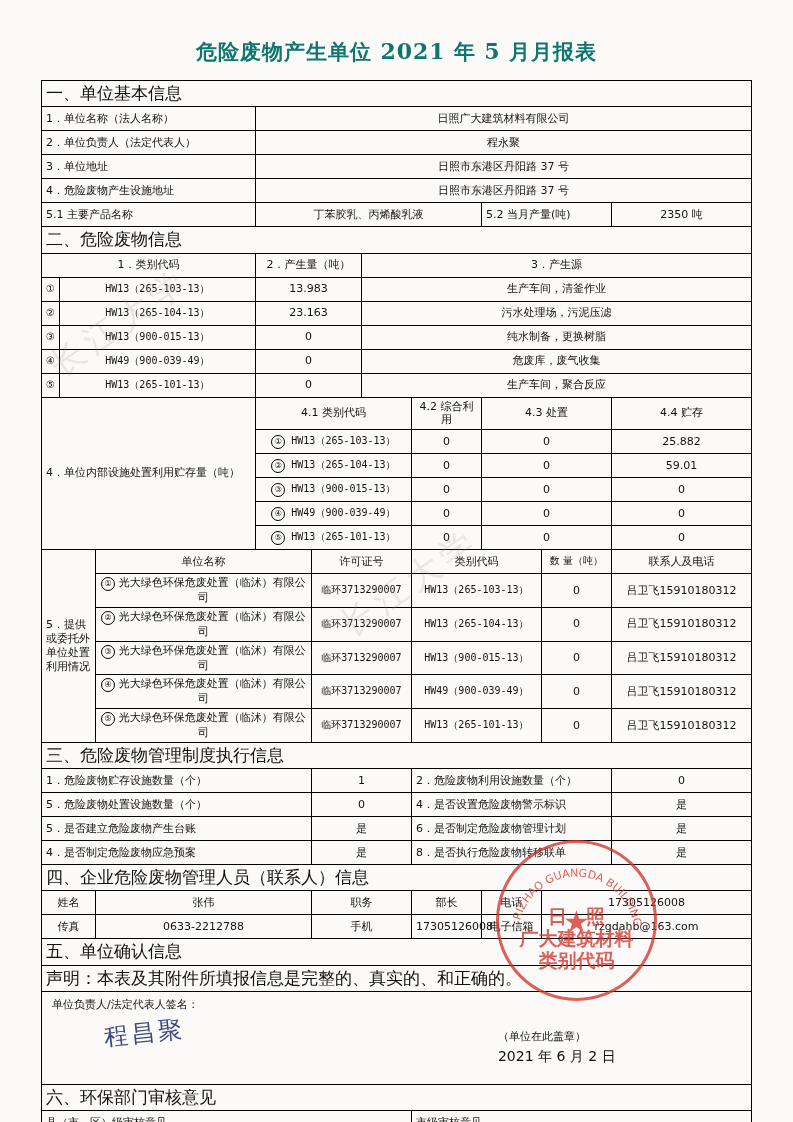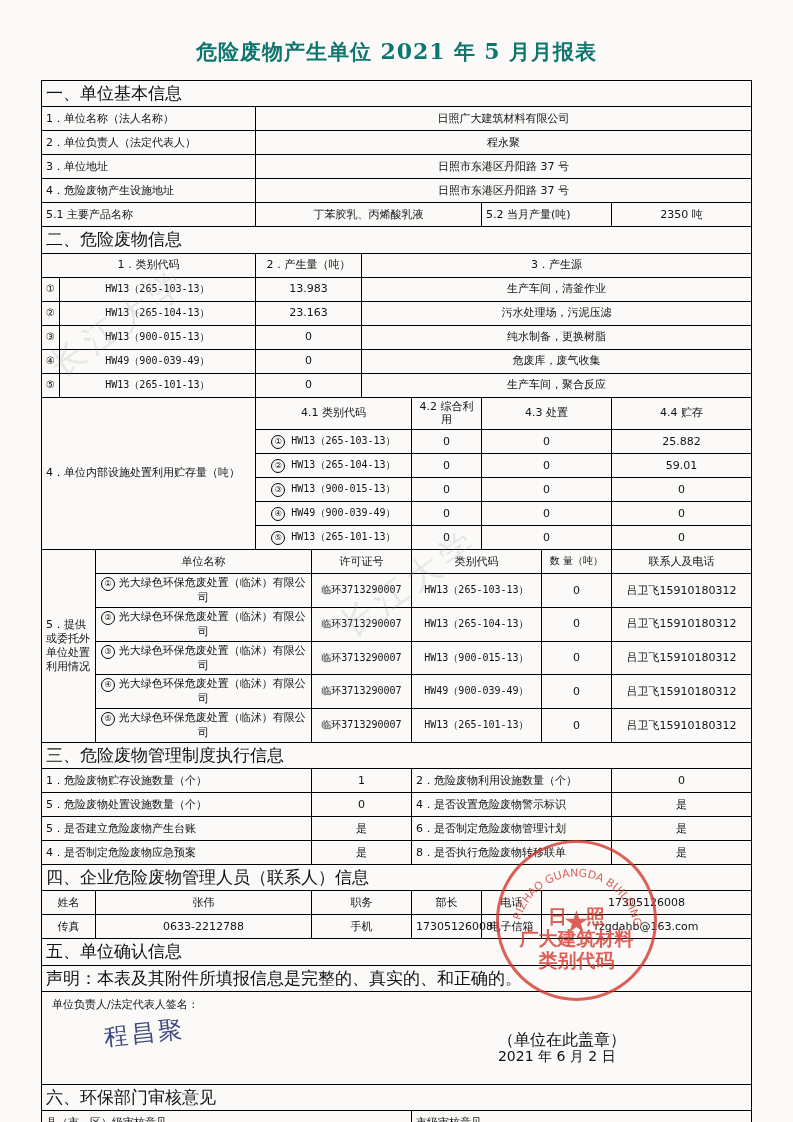--- a/index.html
+++ b/index.html
@@ -346,21 +346,21 @@
       <td colspan="11" class="l sec">五、单位确认信息</td>
     </tr>
     <tr>
       <td colspan="11" class="l sec">声明：本表及其附件所填报信息是完整的、真实的、和正确的。</td>
     </tr>
     <tr>
       <td colspan="11" style="height:88px;vertical-align:top;">
         <div style="padding:4px 6px 0 6px;">单位负责人/法定代表人签名：</div>
         <div style="position:relative;height:60px;">
           <div class="sign" style="position:absolute;left:58px;top:6px;">程昌聚</div>
-          <div style="position:absolute;left:452px;top:18px;font-size:16px;">（单位在此盖章）</div>
+          <div style="position:absolute;left:452px;top:18px;font-size:11px;">（单位在此盖章）</div>
           <div style="position:absolute;left:452px;top:36px;font-size:14px;">2021 年 6 月 2 日</div>
         </div>
       </td>
     </tr>
 
     <tr>
       <td colspan="11" class="l sec">六、环保部门审核意见</td>
     </tr>
     <tr>
       <td colspan="6" class="l">县（市、区）级审核意见</td>

